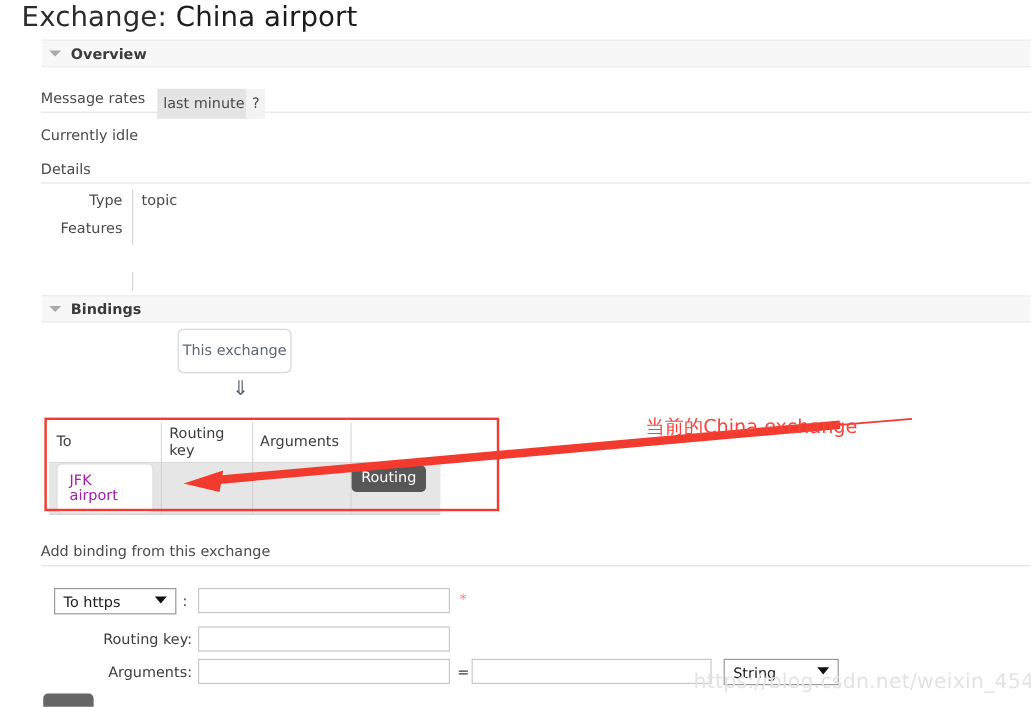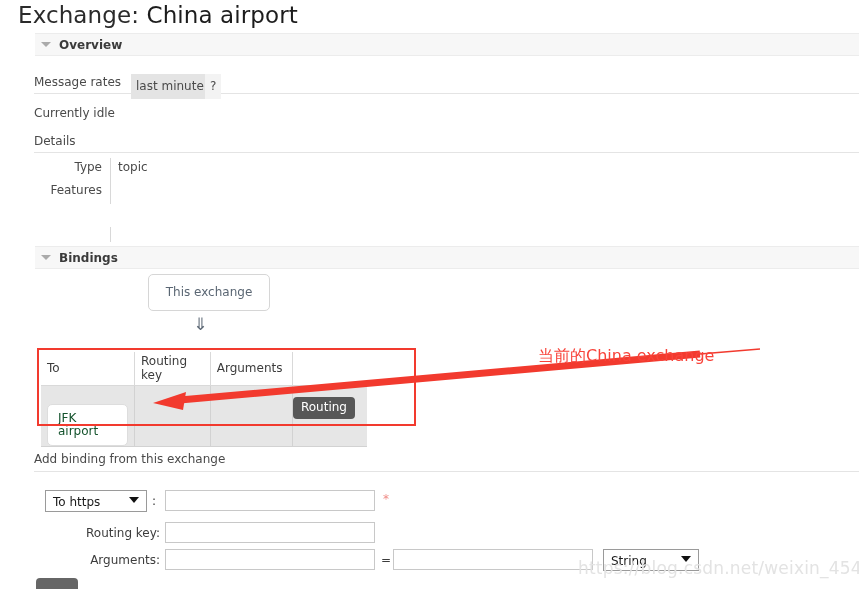--- a/index.html
+++ b/index.html
@@ -158,21 +158,21 @@
     width: 1px;
     height: 15px;
     background: #d8d8d8;
   }
 
   
   .exchange-box {
     position: absolute;
     left: 148px;
     top: 274px;
-    width: 122px;
+    width: 95px;
     height: 37px;
     border: 1px solid #d6d6d6;
     border-radius: 5px;
     background: #ffffff;
     box-sizing: border-box;
   }
   .exchange-box .ex-label {
     position: absolute;
     left: 0;
     right: 0;
@@ -227,23 +227,22 @@
   .col-args    { width: 72px; }
   .col-action  { width: 62px; }
 
   .queue-chip {
     display: inline-block;
     border: 1px solid #dddddd;
     border-radius: 5px;
     background: #ffffff;
     padding: 7px 10px;
     font-size: 12px;
-    color: #14532d;
+    color: #a21caf;
     line-height: 13px;
-    margin-top: 18px;
   }
   .unbind-btn {
     display: inline-block;
     background: #575757;
     color: #ffffff;
     border-radius: 4px;
     padding: 4px 8px 5px 8px;
     font-size: 12px;
     line-height: 13px;
     position: relative;

